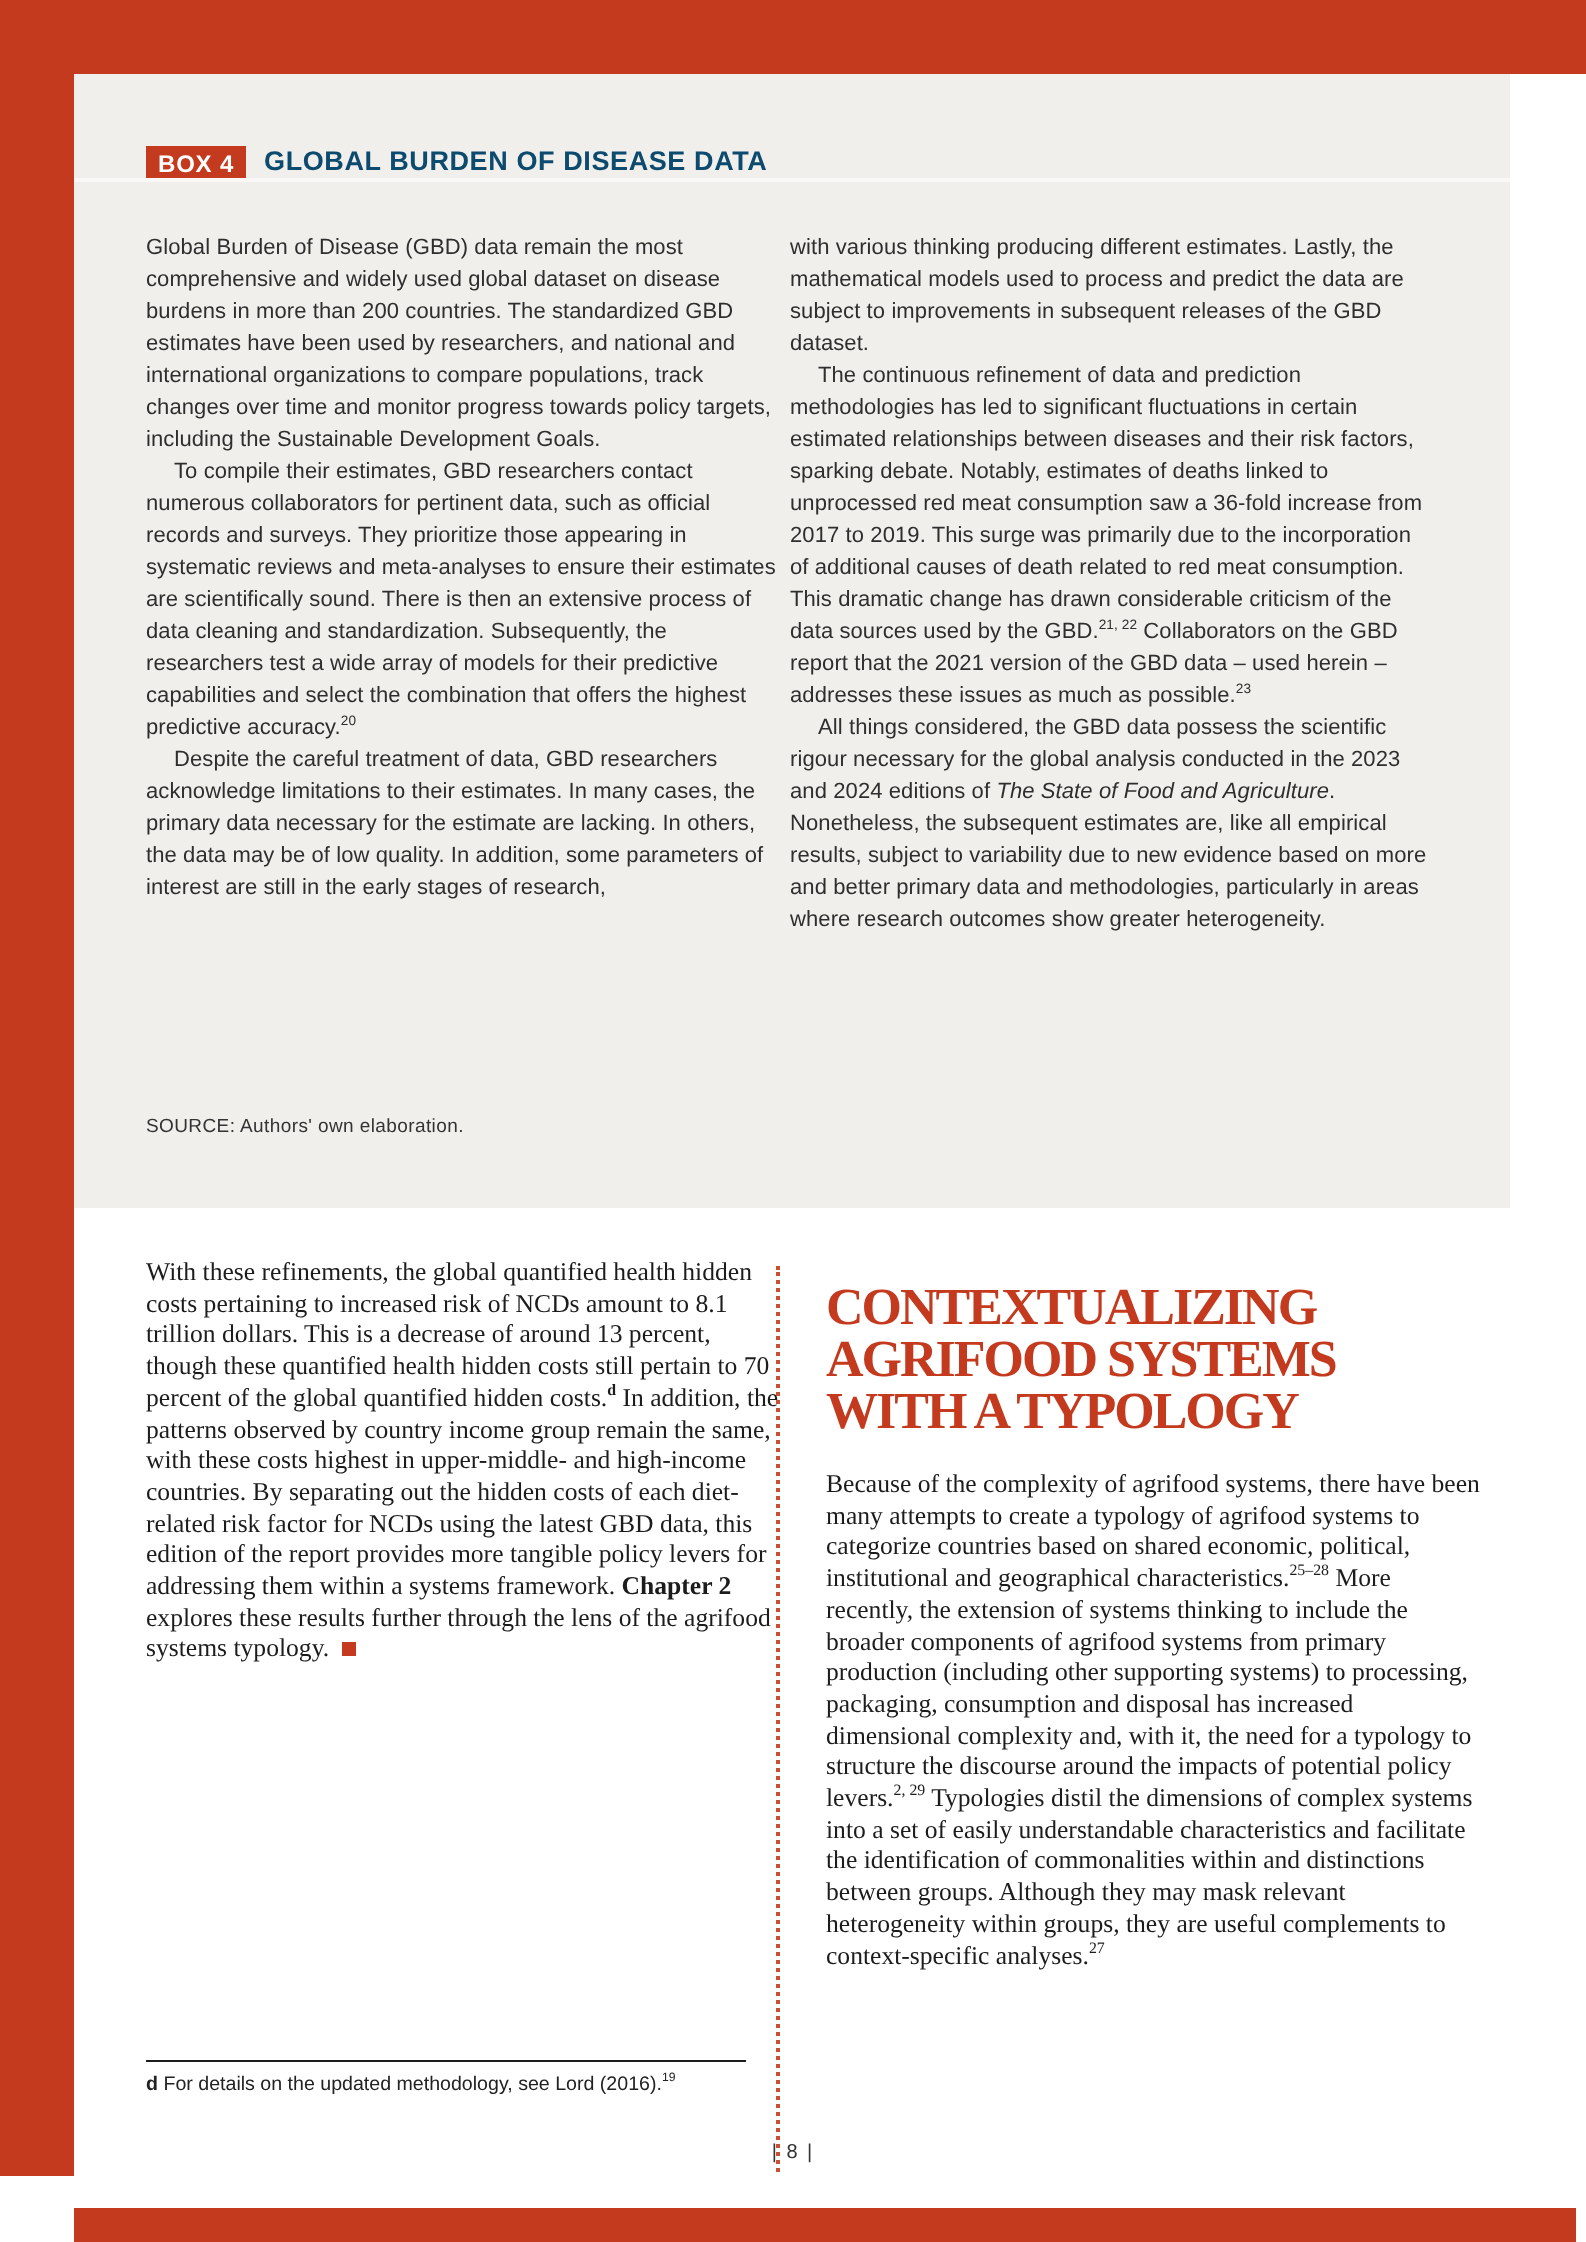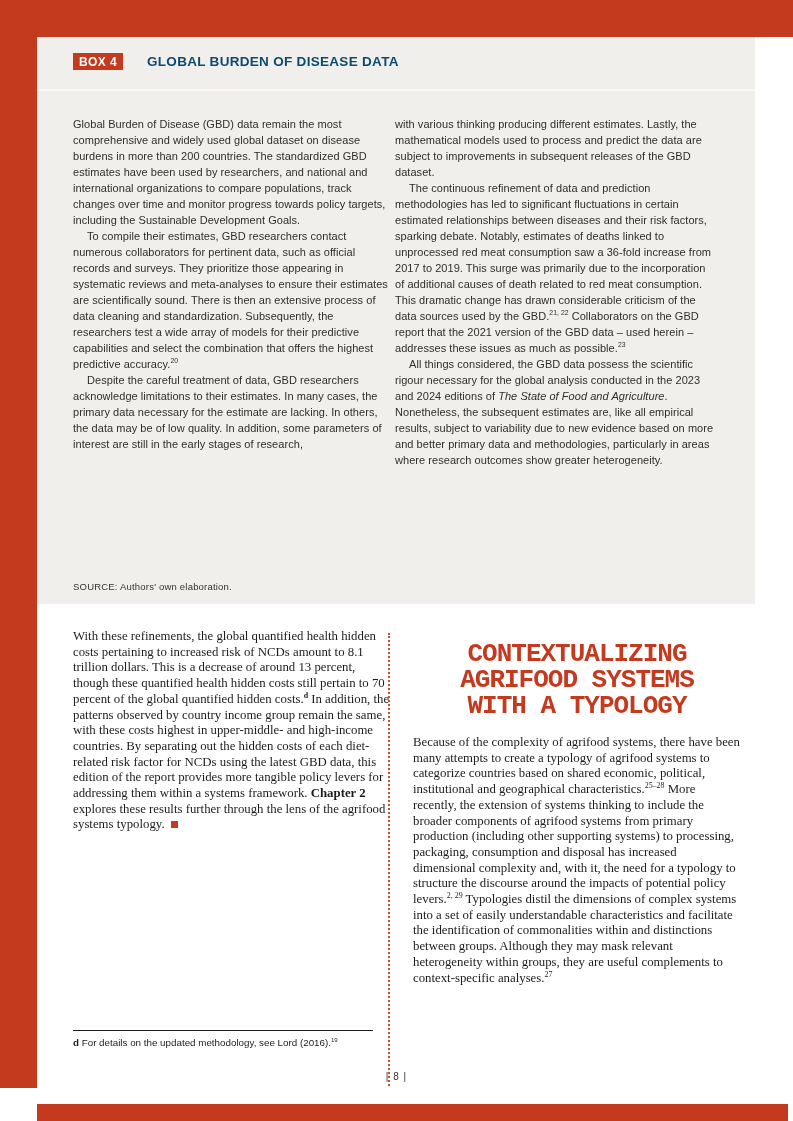--- a/index.html
+++ b/index.html
@@ -14,38 +14,38 @@
     position:relative;width:793px;height:1121px;background:#ffffff;
     font-family:"Liberation Sans",sans-serif;overflow:hidden;
   }
   
   .band-top{position:absolute;left:0;top:0;width:793px;height:37px;background:var(--accent)}
   .band-left{position:absolute;left:0;top:0;width:37px;height:1088px;background:var(--accent)}
   .band-next{position:absolute;left:37px;top:1104px;width:751px;height:17px;background:var(--accent)}
 
   
   .graybox{position:absolute;left:37px;top:37px;width:718px;height:567px;background:var(--box-bg)}
-  .box-head{position:absolute;left:36px;top:16px;display:flex;align-items:center;gap:24px}
+  .box-head{position:absolute;left:36px;top:36px;display:flex;align-items:flex-start;gap:9px}
   .box-tag{background:var(--accent);color:#fff;font-weight:bold;font-size:12px;line-height:14px;
     padding:2px 6px 1px 6px;letter-spacing:.4px}
   .box-title{font-weight:bold;font-size:13.5px;color:#0c4a6e;letter-spacing:.3px}
   .box-divider{position:absolute;left:0;top:52px;width:718px;height:2px;background:#f9f8f6}
   .box-cols{position:absolute;left:36px;top:79px;width:665px;display:flex;}
   .box-col{width:322px;font-size:11px;line-height:16px;color:var(--box-ink);letter-spacing:.05px}
   .para{margin:0}
   .para.indent{text-indent:14px}
-  .box-source{position:absolute;left:36px;top:544px;font-size:9.5px;color:#333;letter-spacing:.2px}
+  .box-source{position:absolute;left:36px;top:521px;font-size:9.5px;color:#333;letter-spacing:.2px}
 
   
   .serif{font-family:Liberation Serif, serif;font-size:12.8px;line-height:15.7px;color:var(--ink)}
   .main-left{position:absolute;left:73px;top:629px;width:319px}
   .main-right{position:absolute;left:413px;top:629px;width:328px}
   .section-heading{
-    font-family:Liberation Mono, monospace;font-weight:bold;font-size:26px;line-height:26px;
-    color:var(--accent);white-space:pre-line;letter-spacing:-1px;margin:12px 0 16px 0;text-align:center;
+    font-family:Liberation Serif, serif;font-weight:bold;font-size:26px;line-height:26px;
+    color:var(--accent);white-space:pre-line;letter-spacing:-1px;margin:12px 0 16px 0;
   }
   .divider-dotted{position:absolute;left:388px;top:633px;height:453px;width:0;
     border-left:2px dotted #ca4f2e}
 
   .footnote-rule{position:absolute;left:73px;top:1030px;width:300px;height:0;border-top:1.2px solid #1c1c1c}
   .footnote{position:absolute;left:73px;top:1037px;width:315px;font-size:9.8px;line-height:12px;color:#222}
   .page-num{position:absolute;left:0;top:1071px;width:793px;text-align:center;
     font-size:10px;color:#333;letter-spacing:1px}
 
   sup{font-size:.62em;vertical-align:super;line-height:0}

